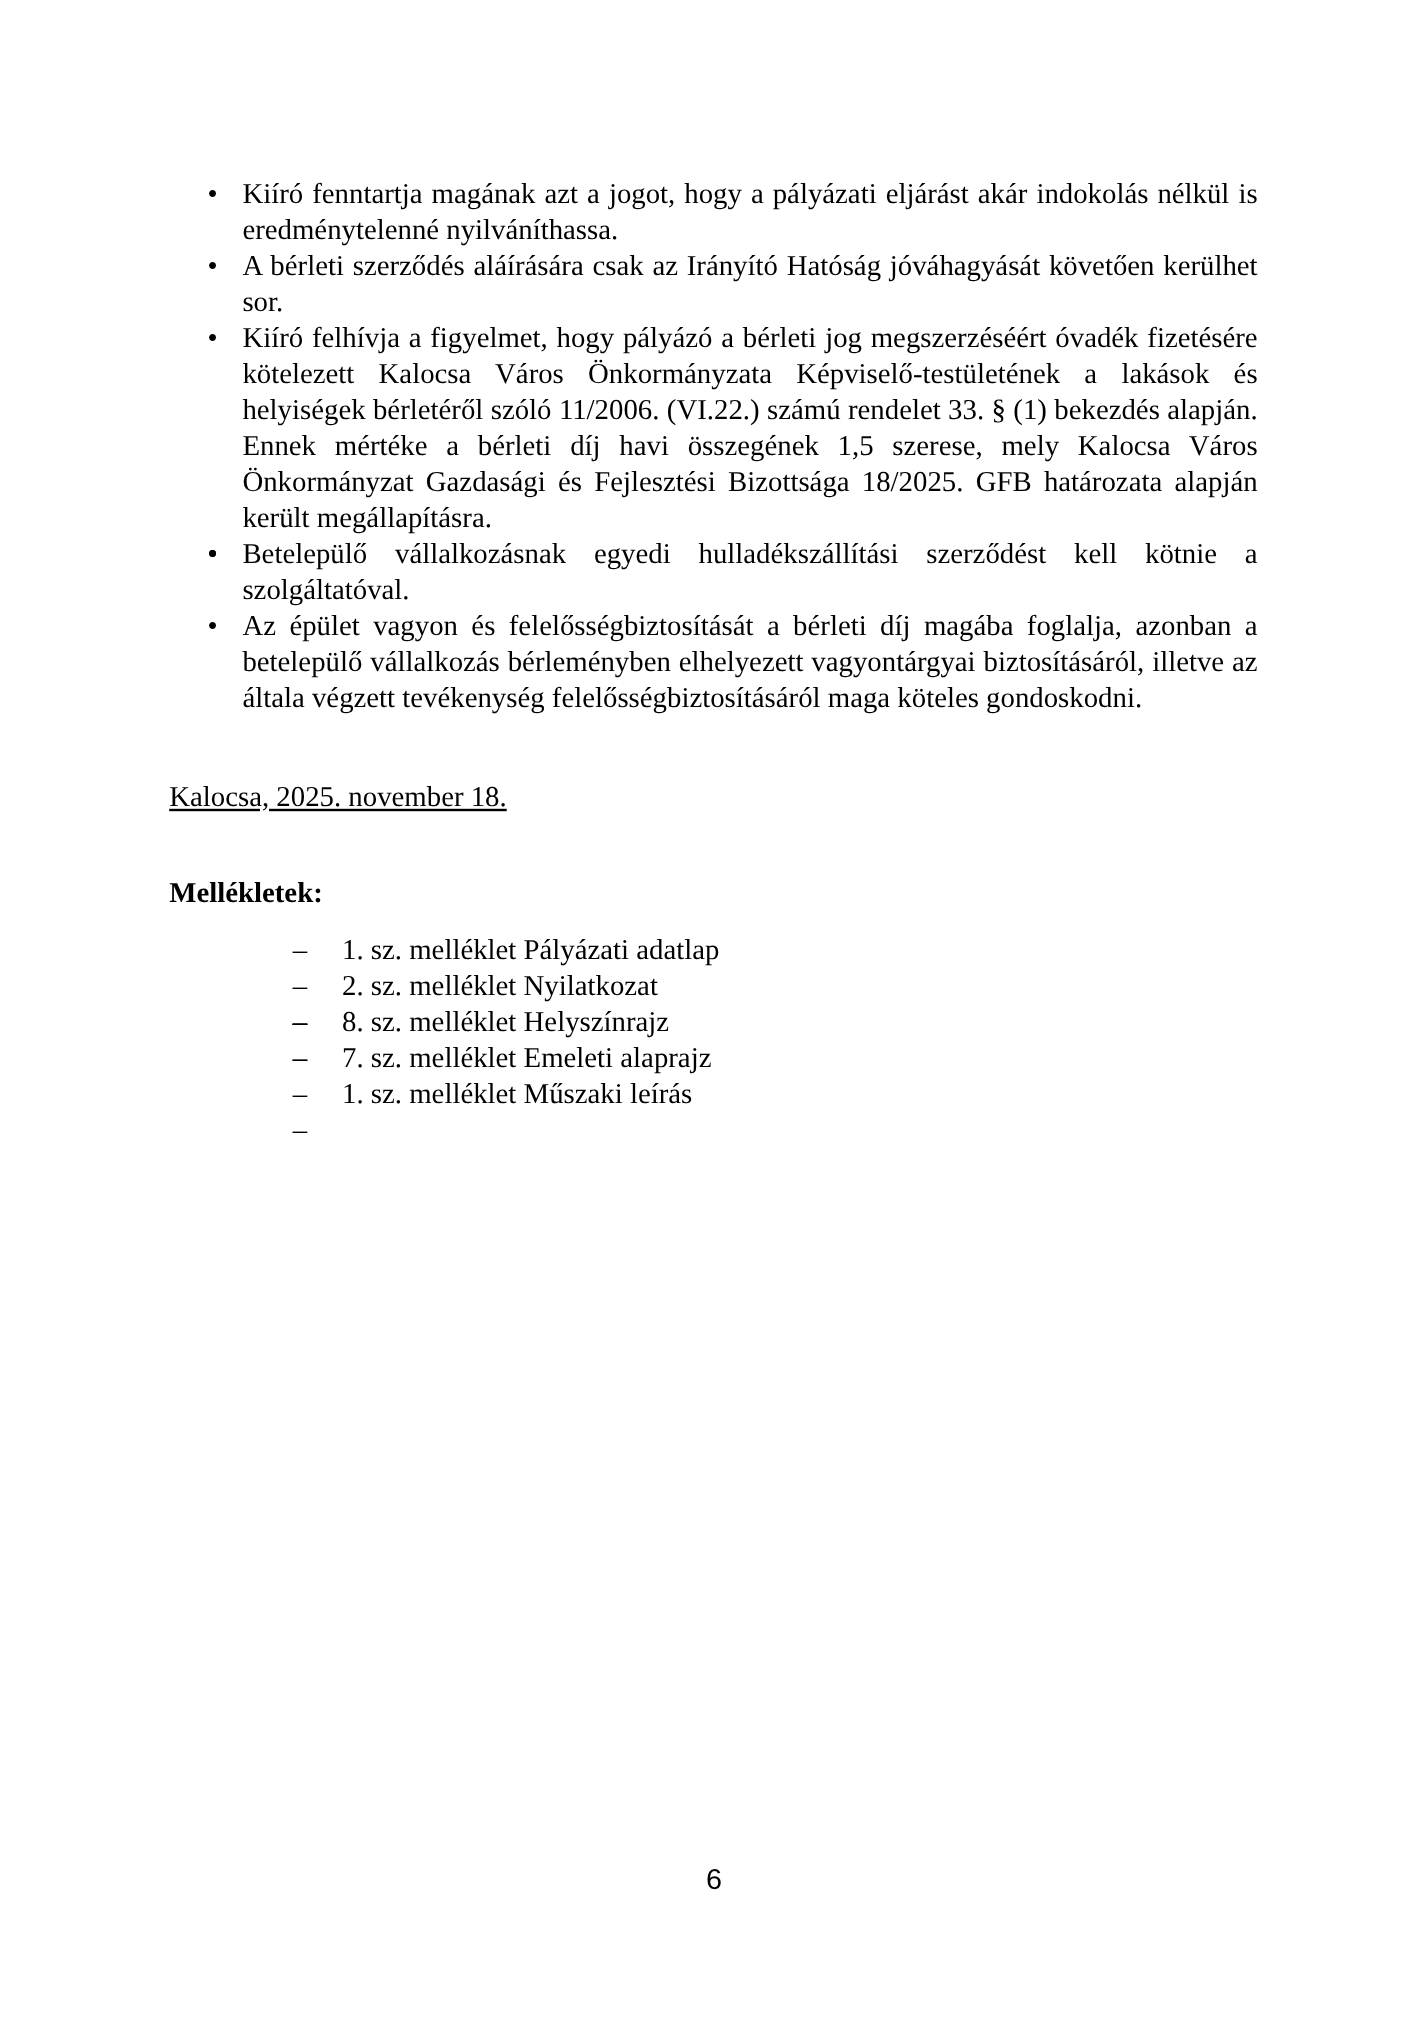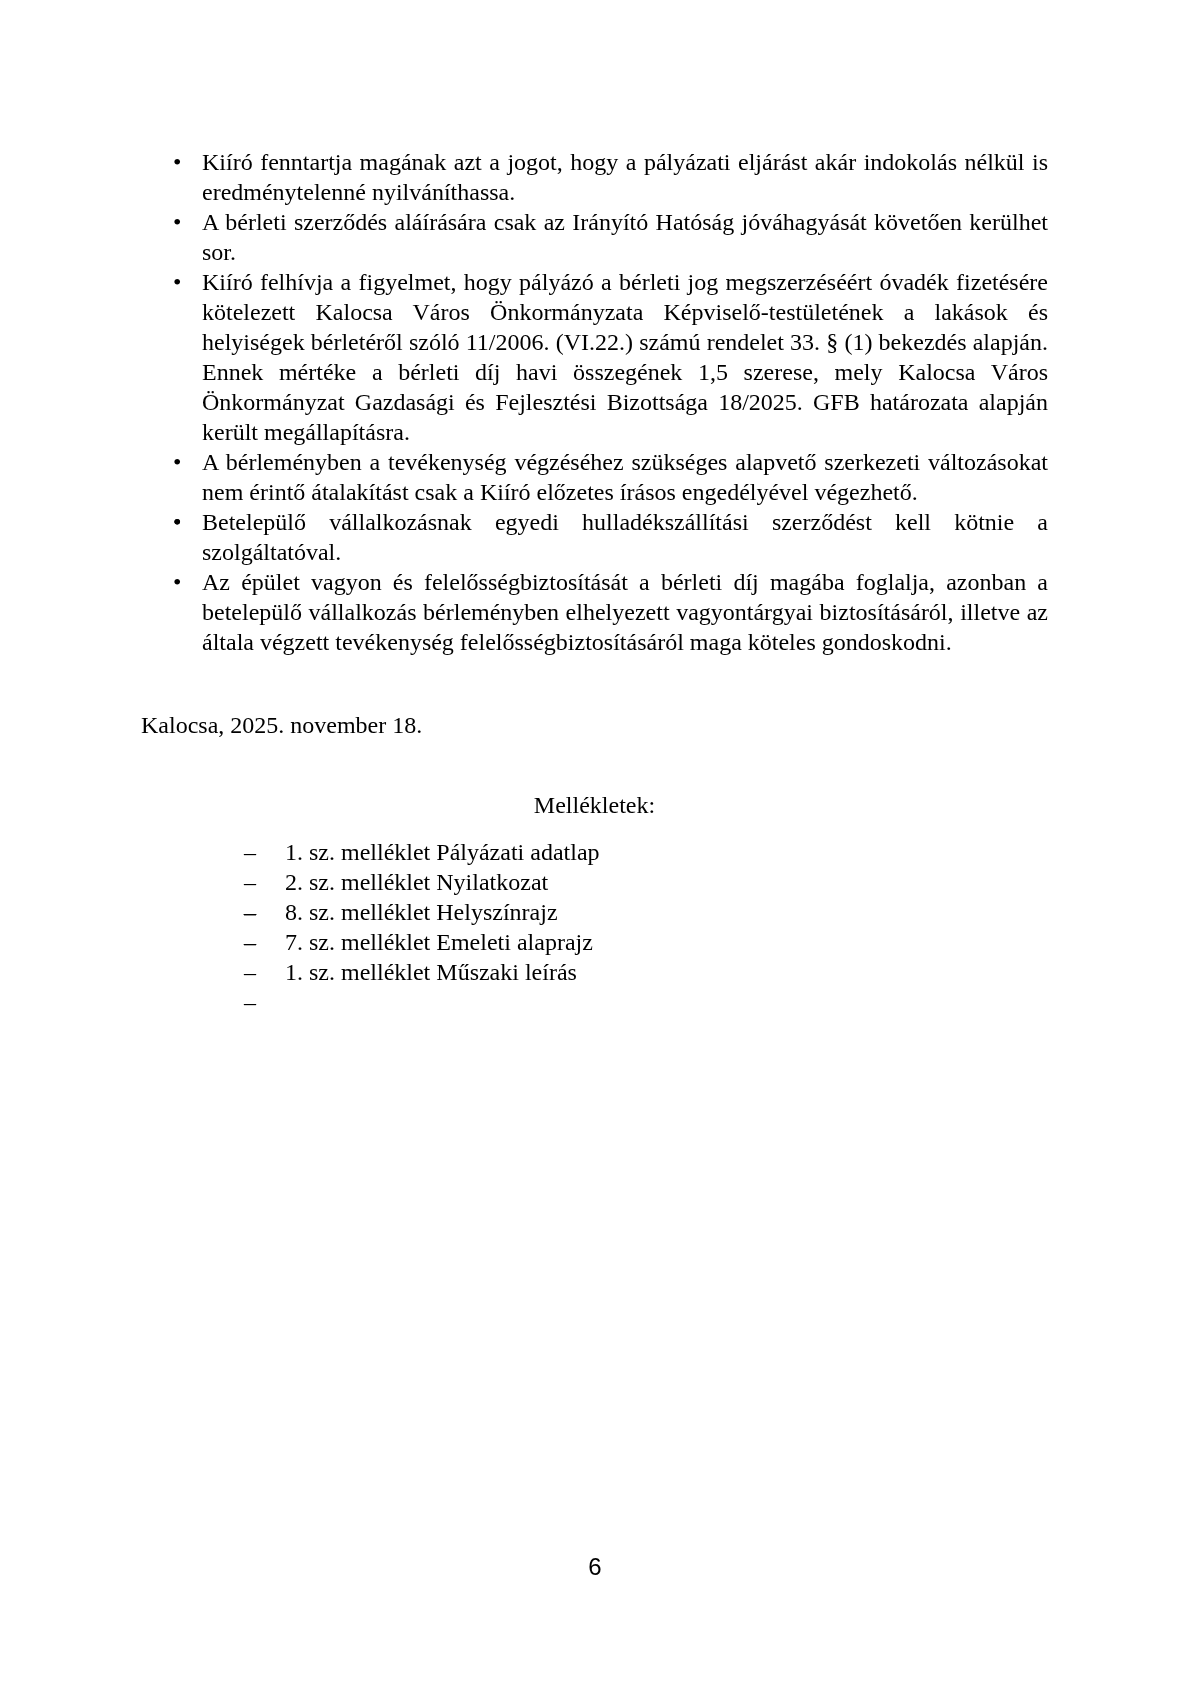--- a/index.html
+++ b/index.html
@@ -36,25 +36,25 @@
     hyphens: manual;
   }
   .bullet-marker {
     position: absolute;
     left: 32px;
     top: 0;
     text-align: left;
   }
   .date-line {
     margin: 53px 0 0 0;
+    text-decoration: underline;
   }
   .attachments-heading {
     margin: 50px 0 0 0;
-    font-weight: normal;
-    text-align: center;
+    font-weight: bold;
   }
   .attachment-list {
     margin-top: 17px;
   }
   .attachment-list li {
     position: relative;
     padding-left: 144px;
   }
   .dash-marker {
     position: absolute;
@@ -85,21 +85,20 @@
     <li>
       <span class="bullet-marker">•</span>
       <span>A bérleti szerződés aláírására csak az Irányító Hatóság jóváhagyását követően kerülhet sor.</span>
     </li>
     <li>
       <span class="bullet-marker">•</span>
       <span>Kiíró felhívja a figyelmet, hogy pályázó a bérleti jog megszerzéséért óvadék fizetésére kö­telezett Kalocsa Város Önkormányzata Képviselő-testületének a lakások és helyiségek bér­letéről szóló 11/2006. (VI.22.) számú rendelet 33. § (1) bekezdés alapján. Ennek mértéke a bérleti díj havi összegének 1,5 szerese, mely Kalocsa Város Önkormányzat Gazdasági és Fejlesztési Bizottsága 18/2025. GFB határozata alapján került megállapításra.</span>
     </li>
     <li>
       <span class="bullet-marker">•</span>
-      <span>A bérleményben a tevékenység végzéséhez szükséges alapvető szerkezeti változásokat nem érintő átalakítást csak a Kiíró előzetes írásos engedélyével végezhető.</span>
     </li>
     <li>
       <span class="bullet-marker">•</span>
     </li>
     <li>
       <span class="bullet-marker">•</span>
       <span>Betelepülő vállalkozásnak egyedi hulladékszállítási szerződést kell kötnie a szolgáltatóval.</span>
     </li>
     <li>
       <span class="bullet-marker">•</span>

